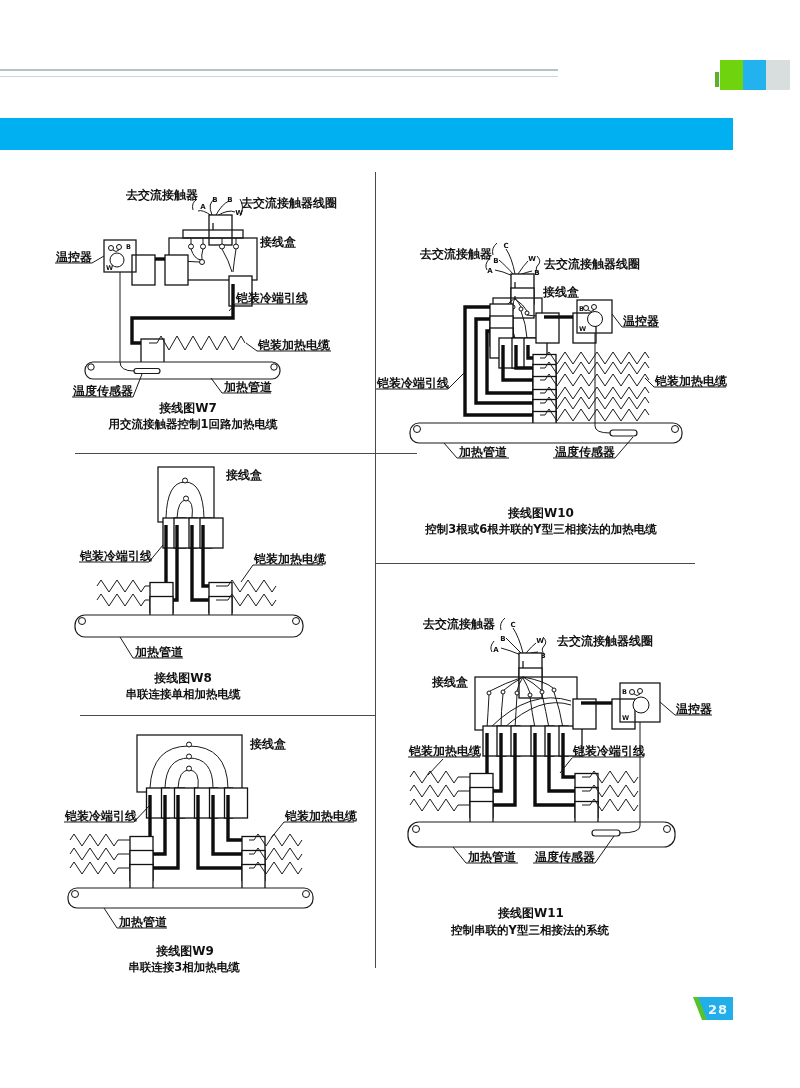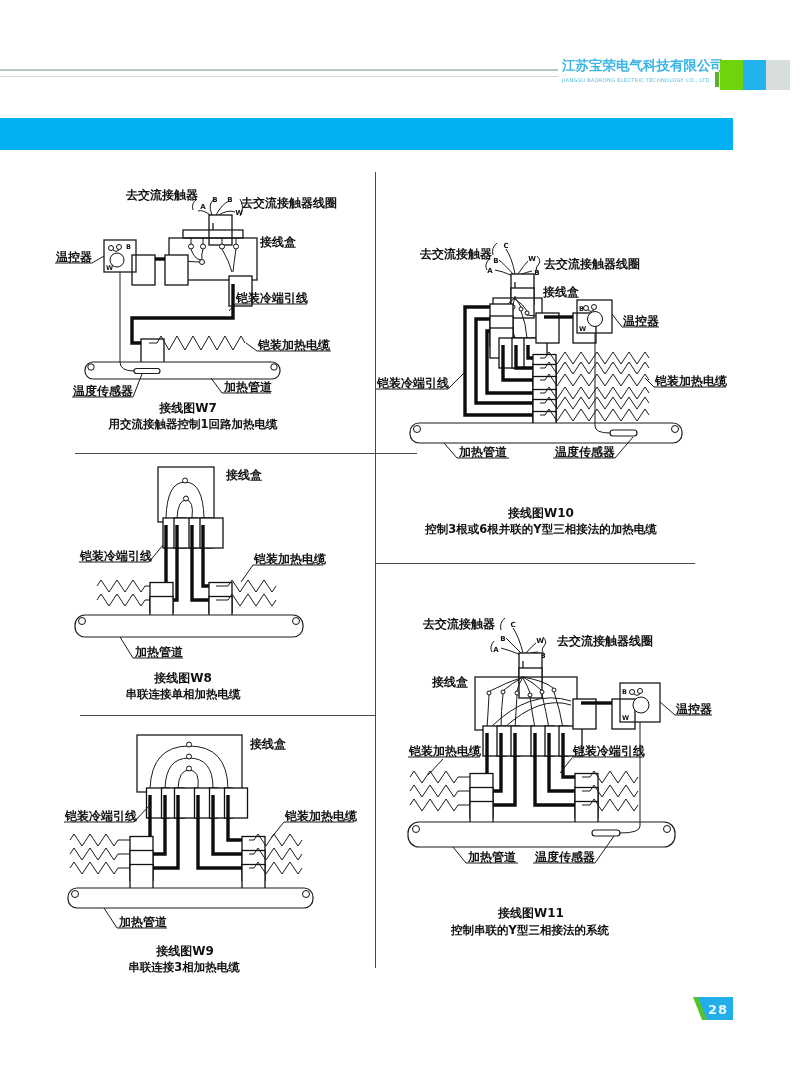--- a/index.html
+++ b/index.html
@@ -38,24 +38,20 @@
   
   .badge{position:absolute;left:688px;top:993px;}
 </style>
 </head>
 <body>
 
 <div class="page">
 
   <div class="rule1"></div>
   <div class="rule2"></div>
-  <div class="company">
-    <div class="company-name">江苏宝荣电气科技有限公司</div>
-    <div class="company-en">JIANGSU BAORONG ELECTRIC TECHNOLOGY CO., LTD.</div>
-  </div>
   <div class="sq-sliver"></div>
   <div class="sq-strip" style="left:720px;width:70px;">
     <div class="sq" style="left:0;background:#6fd40e;"></div>
     <div class="sq" style="left:23px;background:#22b2ee;"></div>
     <div class="sq" style="left:46px;width:24px;background:#d8dddd;"></div>
   </div>
   <div class="banner" style="background:#00b0f0;"></div>
 
   <div class="vdiv"></div>
   <div class="hdiv hdiv-l1"></div>

